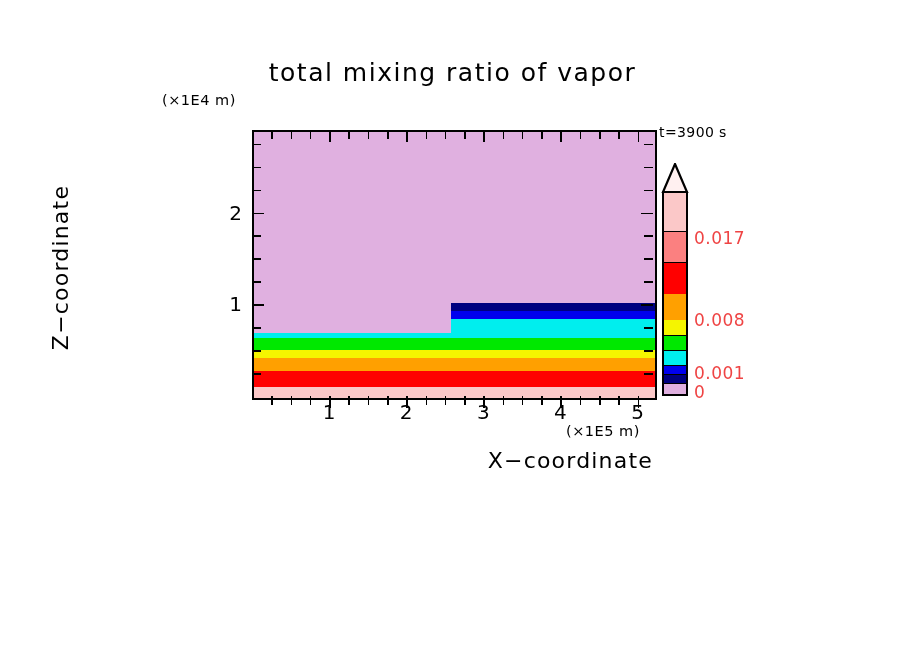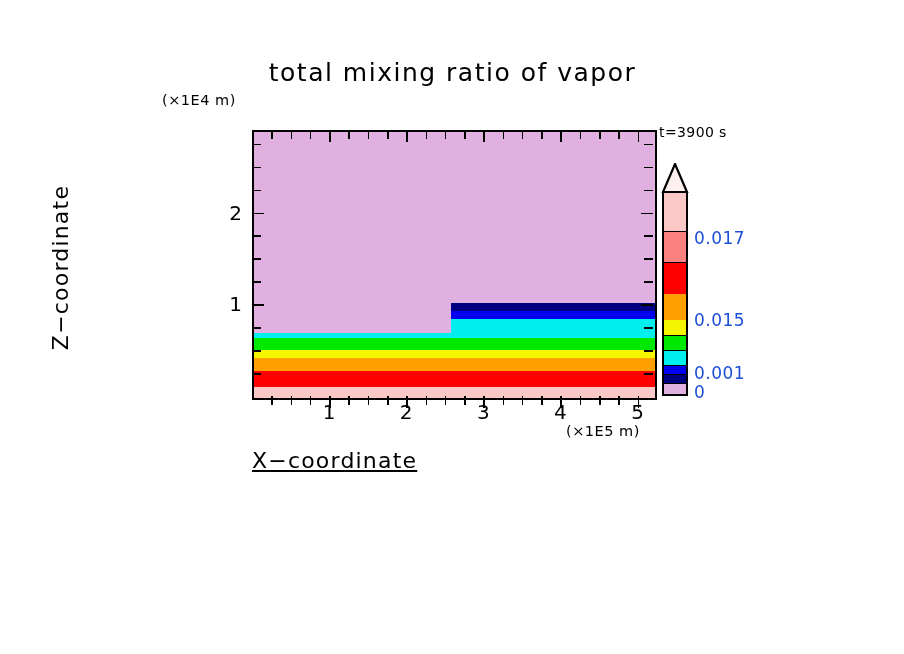--- a/index.html
+++ b/index.html
@@ -15,22 +15,22 @@
   
   #title{
     left:252px;top:58px;width:401px;text-align:center;
     font-size:25px;letter-spacing:1.5px;
   }
   #yunit{left:162px;top:92px;font-size:14.5px;letter-spacing:.5px;}
   #xunit{left:566px;top:423px;font-size:14.5px;letter-spacing:.5px;}
   #timelabel{left:659px;top:124px;font-size:14px;letter-spacing:.4px;}
 
   #xaxis-title{
-    left:252px;top:448px;width:401px;text-align:left;
-    font-size:22px;letter-spacing:1.2px;text-decoration:underline;
+    left:252px;top:448px;width:401px;text-align:right;
+    font-size:22px;letter-spacing:1.2px;
   }
   #yaxis-title{
     left:-60px;top:255px;width:240px;text-align:center;
     font-size:22px;letter-spacing:1.2px;
     transform:rotate(-90deg);transform-origin:center center;
   }
 
   
   #plot{
     position:absolute;left:252px;top:130px;width:401px;height:266px;
@@ -54,21 +54,21 @@
         transform:translateX(-50%);text-align:center;}
   .ylab{position:absolute;left:222px;font-size:20px;color:#000;
         transform:translateY(-50%);text-align:right;width:20px;}
 
   
   #cbar{position:absolute;left:662px;top:191px;width:26px;height:205px;
         border:2px solid #000;box-sizing:border-box;}
   .cb{position:absolute;left:0;width:22px;}
   .cbline{position:absolute;left:0;width:22px;height:1.6px;background:#000;}
   #cbarrow{position:absolute;left:660px;top:163px;width:30px;height:30px;}
-  .cblabel{position:absolute;left:694px;font-size:17px;color:#1d4ed8;
+  .cblabel{position:absolute;left:694px;font-size:17px;color:#ef4444;
            transform:translateY(-50%);letter-spacing:.5px;}
 </style>
 </head>
 <body>
 
 <div id="stage">
 
   <div class="txt" id="title">total mixing ratio of vapor</div>
 
   <div class="txt" id="yunit">(×1E4 m)</div>
@@ -195,18 +195,18 @@
       <div class="cb" style="bottom: 74.37px; height: 26.63px; background: rgb(255, 160, 0);"></div>
       <div class="cbline" style="bottom: 99.7px;"></div>
       <div class="cb" style="bottom: 100.5px; height: 31.655px; background: rgb(255, 0, 0);"></div>
       <div class="cbline" style="bottom: 130.855px;"></div>
       <div class="cb" style="bottom: 131.655px; height: 31.655px; background: rgb(251, 128, 128);"></div>
       <div class="cbline" style="bottom: 162.01px;"></div>
       <div class="cb" style="bottom: 162.81px; height: 38.69px; background: rgb(251, 200, 200);"></div>
     </div>
   <div id="cbar-labels">
       <div class="cblabel" style="top: 238px;">0.017</div>
-      <div class="cblabel" style="top: 320px;">0.015</div>
+      <div class="cblabel" style="top: 320px;">0.008</div>
       <div class="cblabel" style="top: 373px;">0.001</div>
       <div class="cblabel" style="top: 392px;">0</div>
     </div>
 
 </div>
 
 </body></html>

